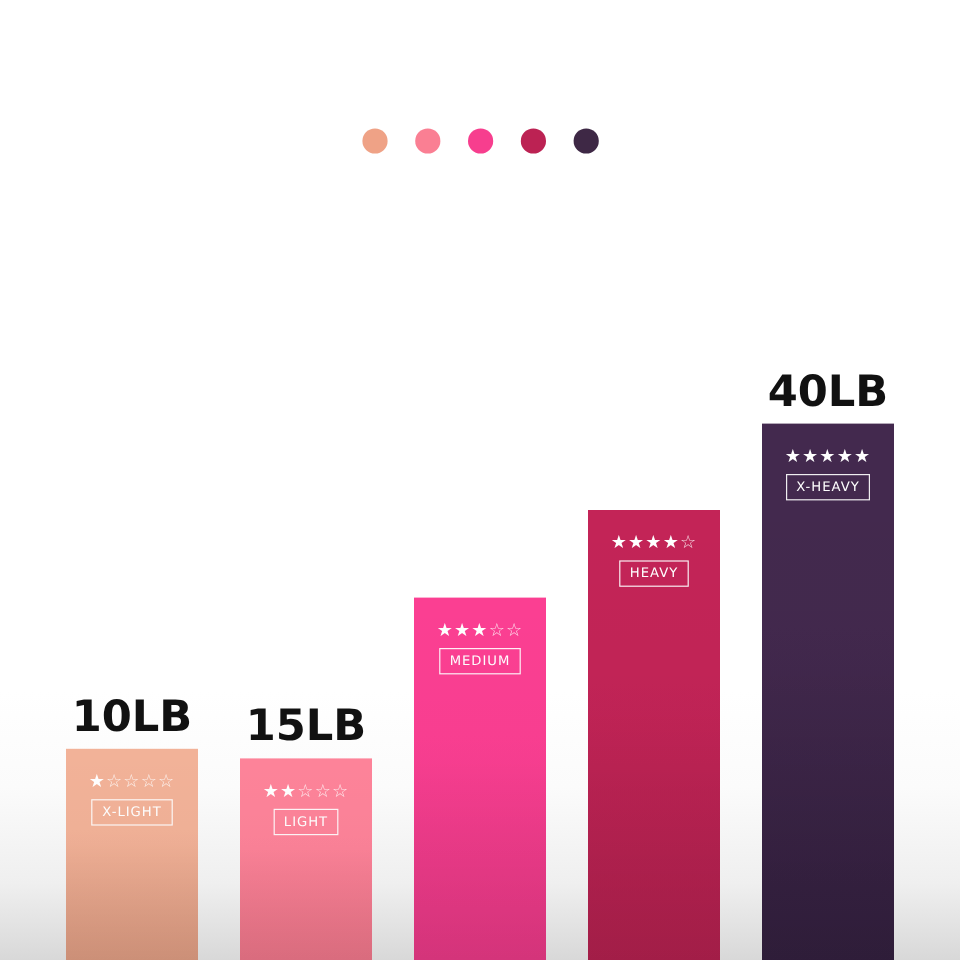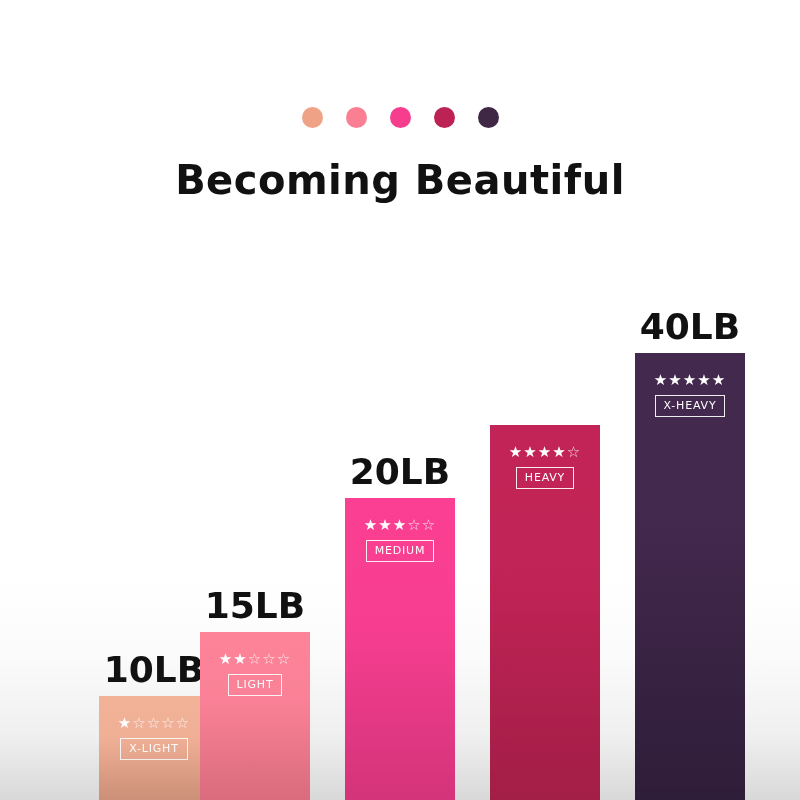--- a/index.html
+++ b/index.html
@@ -136,40 +136,38 @@
 
   <div id="dot-row">
       <span class="dot" style="background: rgb(239, 162, 134);"></span>
       <span class="dot" style="background: rgb(250, 127, 147);"></span>
       <span class="dot" style="background: rgb(247, 62, 142);"></span>
       <span class="dot" style="background: rgb(188, 34, 83);"></span>
       <span class="dot" style="background: rgb(62, 40, 69);"></span>
     </div>
 
   <div id="headline">
-    <span class="hl-line">Becoming Beautiful</span>
   </div>
 
   <div id="chart">
-      <div class="bar-group" style="left: 55px; height: 104px; width: 110px; margin-left: 44px;">
+      <div class="bar-group" style="left: 55px; height: 176px; width: 110px;">
         <div class="bar-value">10LB</div>
         <div class="bar" style="background: linear-gradient(rgb(242, 178, 152) 0%, rgb(242, 178, 152) 38%, rgb(229, 161, 134) 100%);">
           <div class="bar-meta"><div class="stars"><span>★</span><span class="star-off">☆</span><span class="star-off">☆</span><span class="star-off">☆</span><span class="star-off">☆</span></div><div class="grade-box">X-LIGHT</div></div>
           <div class="bar-shade"></div>
         </div>
       </div>
       <div class="bar-group" style="left: 200px; height: 168px; width: 110px;">
         <div class="bar-value">15LB</div>
         <div class="bar" style="background: linear-gradient(rgb(253, 131, 153) 0%, rgb(253, 131, 153) 38%, rgb(244, 121, 141) 100%);">
           <div class="bar-meta"><div class="stars"><span>★</span><span>★</span><span class="star-off">☆</span><span class="star-off">☆</span><span class="star-off">☆</span></div><div class="grade-box">LIGHT</div></div>
           <div class="bar-shade"></div>
         </div>
       </div>
       <div class="bar-group" style="left: 345px; height: 302px; width: 110px;">
-        <div class="bar-value">20LB</div>
         <div class="bar" style="background: linear-gradient(rgb(251, 63, 146) 0%, rgb(251, 63, 146) 38%, rgb(238, 58, 137) 100%);">
           <div class="bar-meta"><div class="stars"><span>★</span><span>★</span><span>★</span><span class="star-off">☆</span><span class="star-off">☆</span></div><div class="grade-box">MEDIUM</div></div>
           <div class="bar-shade"></div>
         </div>
       </div>
       <div class="bar-group" style="left: 490px; height: 375px; width: 110px;">
         <div class="bar" style="background: linear-gradient(rgb(195, 36, 87) 0%, rgb(195, 36, 87) 38%, rgb(182, 33, 80) 100%);">
           <div class="bar-meta"><div class="stars"><span>★</span><span>★</span><span>★</span><span>★</span><span class="star-off">☆</span></div><div class="grade-box">HEAVY</div></div>
           <div class="bar-shade"></div>
         </div>

